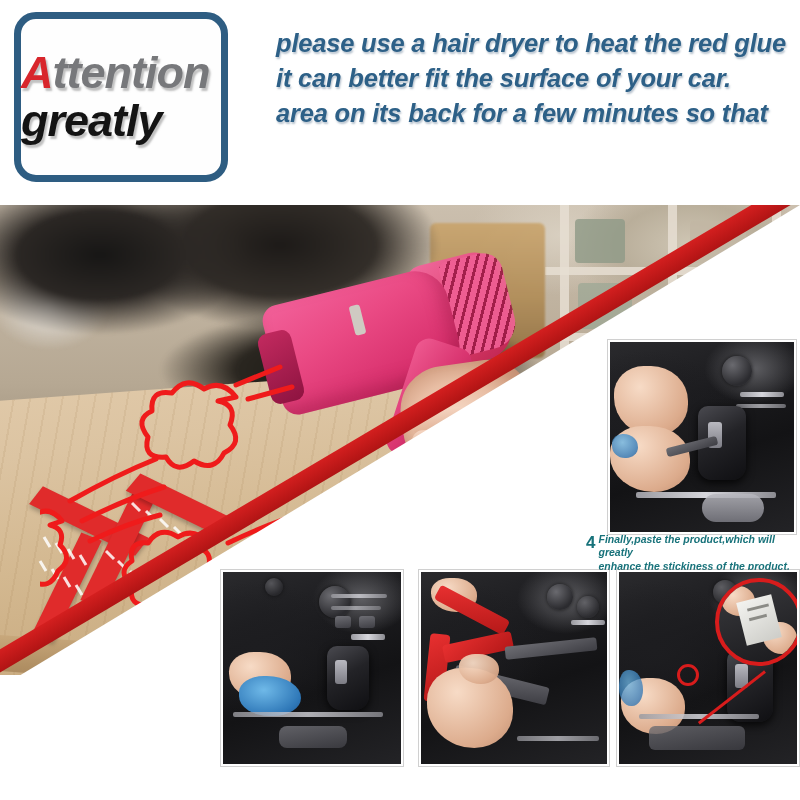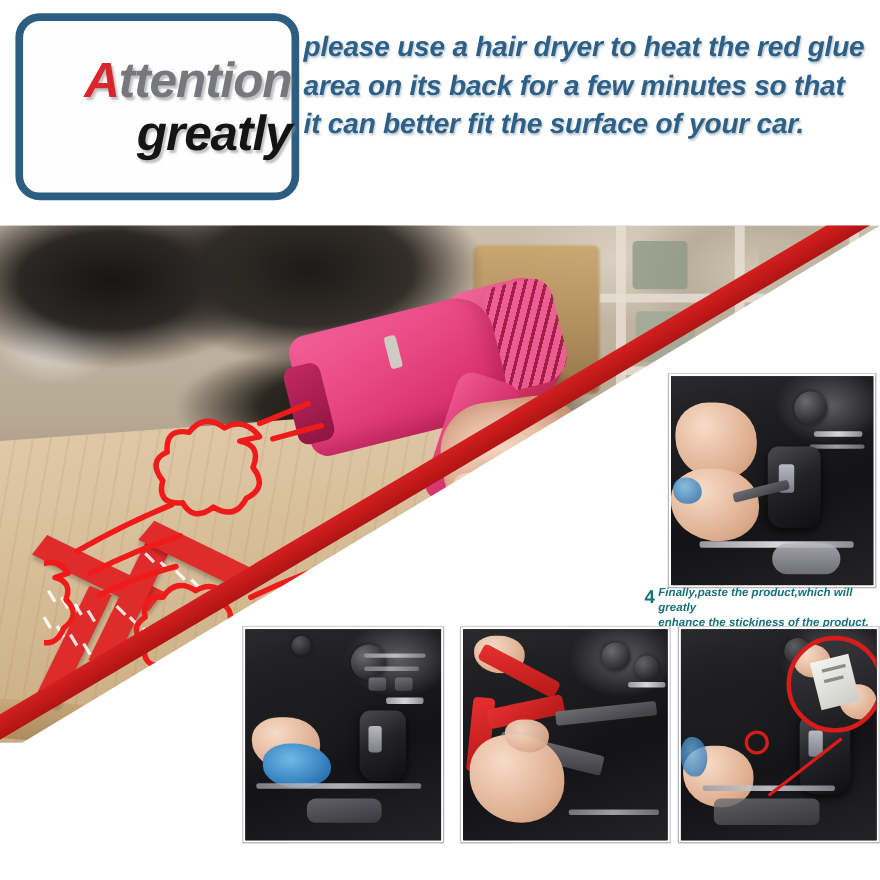--- a/index.html
+++ b/index.html
@@ -10,24 +10,24 @@
     font-family:"Liberation Sans", sans-serif;
     overflow:hidden;
     position:relative;
   }
   #root{position:relative;width:800px;height:800px;overflow:hidden;background:#fff;}
 
   
   .header{position:absolute;left:0;top:0;width:800px;height:205px;background:#fff;}
 
   .attention-box{
-    position:absolute;left:14px;top:12px;width:258px;height:170px;
+    position:absolute;left:14px;top:12px;width:214px;height:170px;
     border:7px solid #2e5d82;border-radius:22px;background:#fefefe;
     box-sizing:border-box;
-    display:flex;flex-direction:column;align-items:flex-end;justify-content:center;
+    display:flex;flex-direction:column;align-items:flex-start;justify-content:center;
   }
   .attn-line1{
     font-size:45px;font-weight:bold;font-style:italic;line-height:1.02;
     letter-spacing:-1px;white-space:nowrap;
     text-shadow:2px 3px 2px rgba(140,140,140,.55);
     margin-bottom:2px;
   }
   .attn-A{color:#d8262c;}
   .attn-rest{color:#77787b;}
   .attn-line2{
@@ -234,22 +234,22 @@
 
     <div class="attention-box">
       <div class="attn-line1">
         <span class="attn-A">A</span><span class="attn-rest">ttention</span>
       </div>
       <div class="attn-line2">greatly</div>
     </div>
 
     <div class="headline">
       <div>please use a hair dryer to heat the red glue</div>
+      <div>it can better fit the surface of your car.</div>
       <div>area on its back for a few minutes so that</div>
-      <div>it can better fit the surface of your car.</div>
     </div>
   </div>
 
   <div class="stage">
 
     <div class="mainphoto">
       <div class="room-bg"></div>
       <div class="shelf v1"></div>
       <div class="shelf v2"></div>
       <div class="shelf v3"></div>

